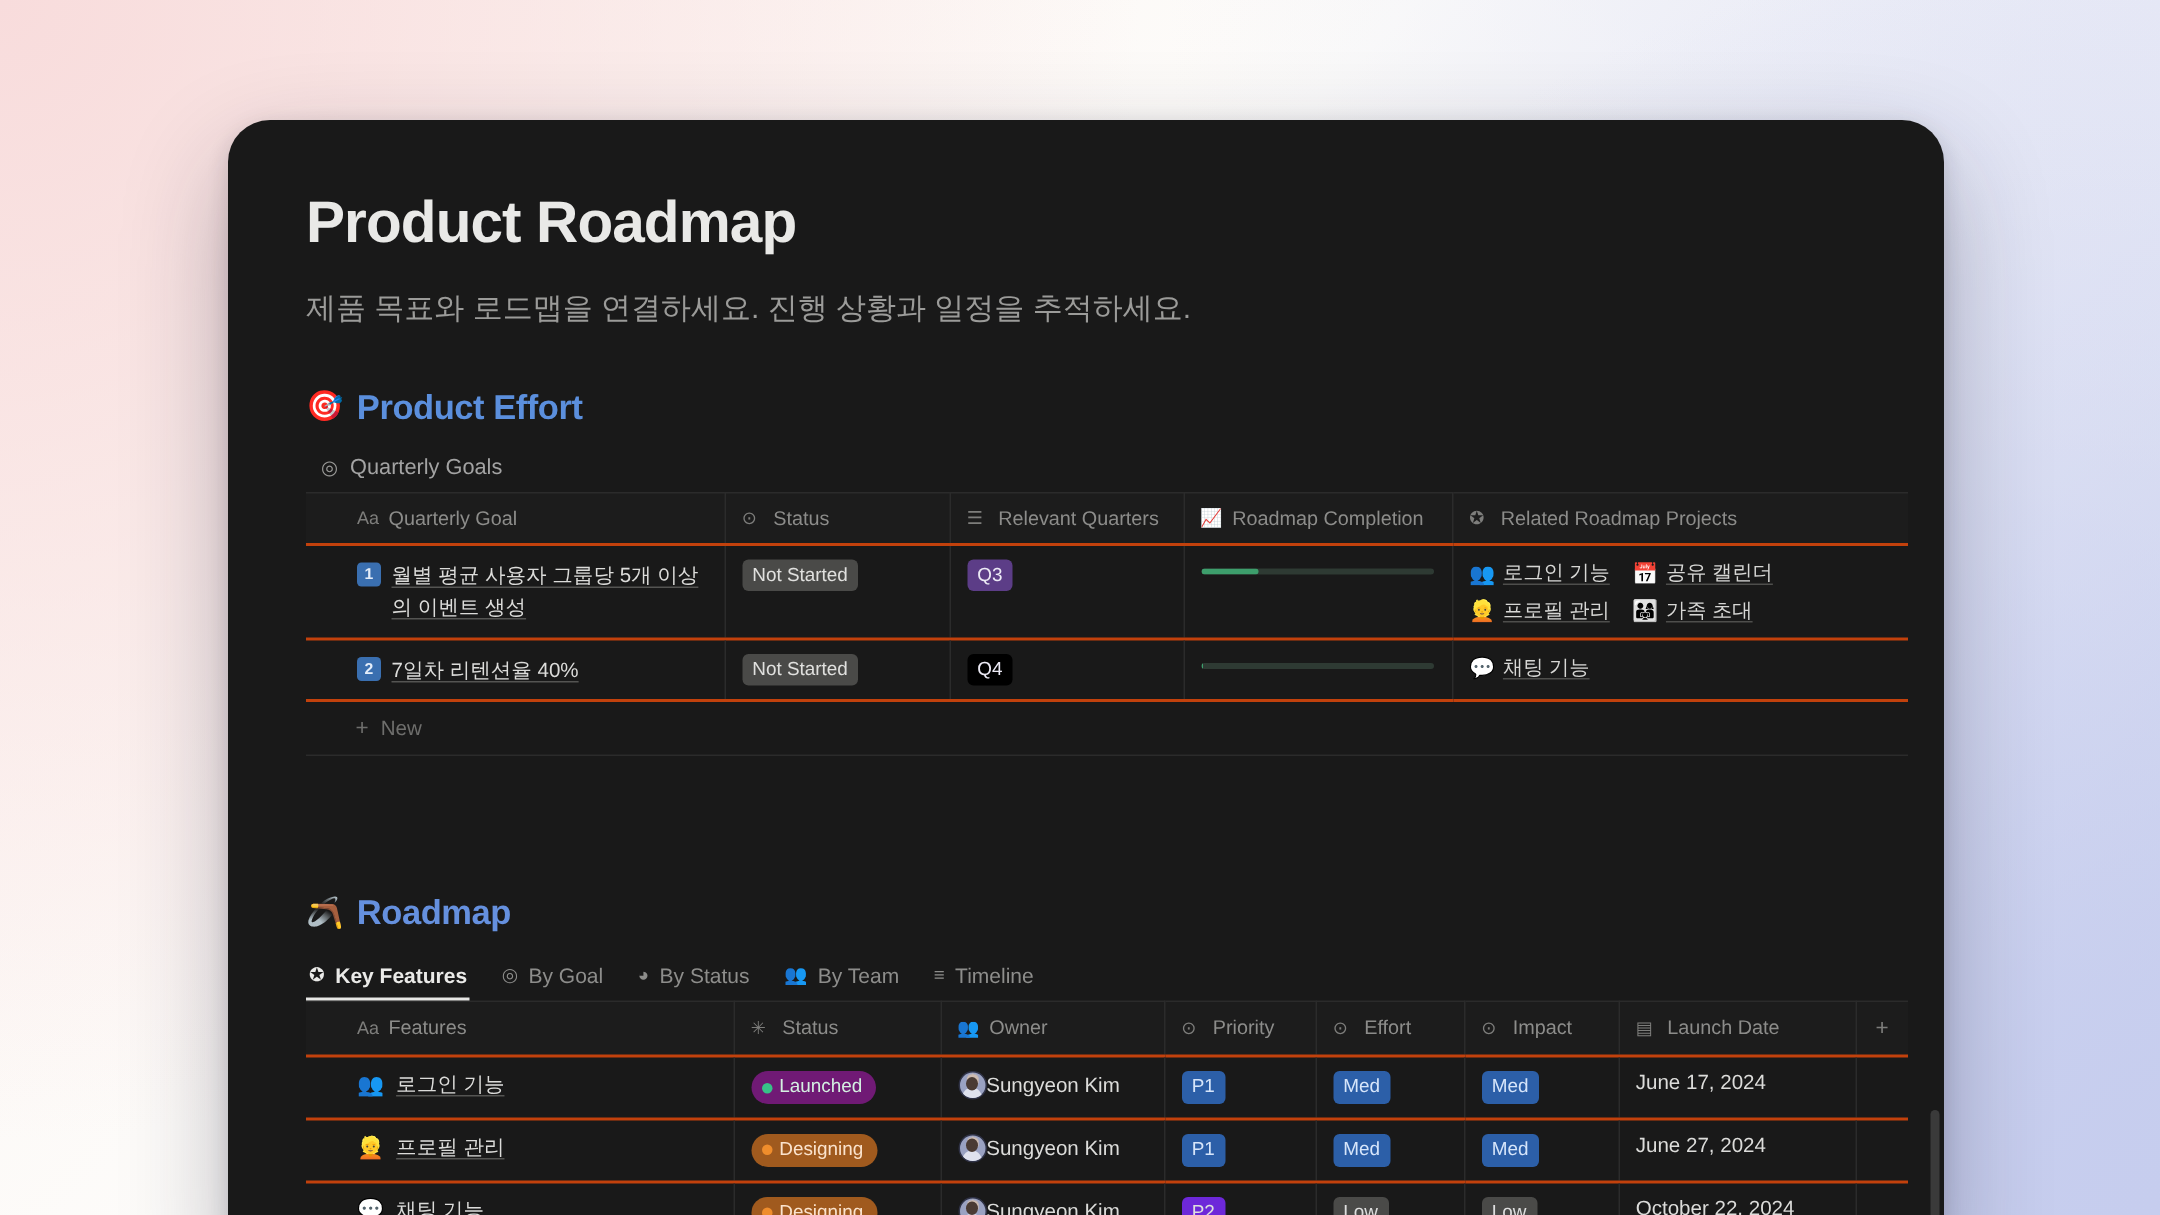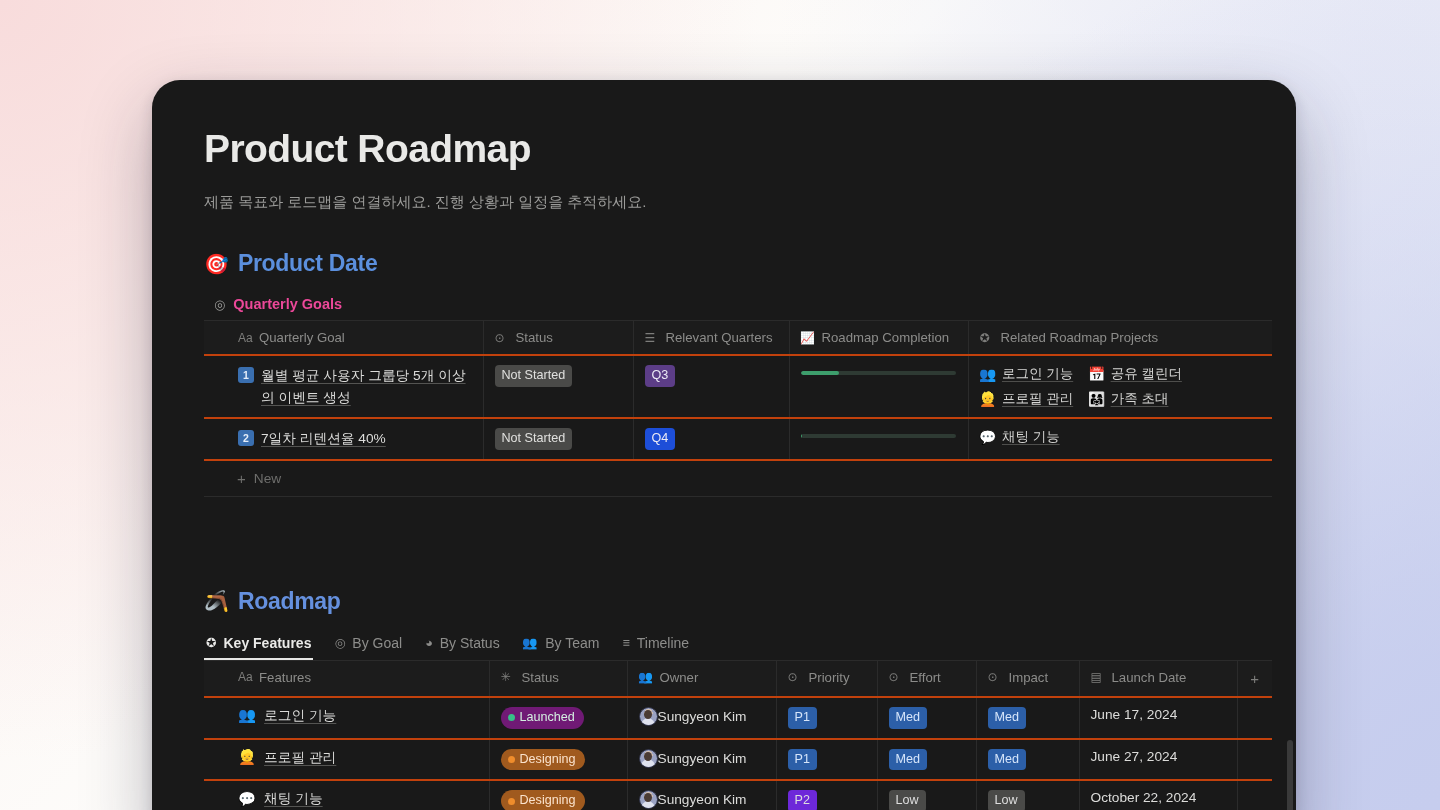--- a/index.html
+++ b/index.html
@@ -31,40 +31,40 @@
     padding: 36px 52px 0 52px;
   }
 
   
   .page-title {
     font-size: 39px; font-weight: bold; color: #e9e9e7;
     letter-spacing: -0.6px; line-height: 1.15;
     margin: 11px 0 0 0;
   }
   .page-sub {
-    font-size: 15px; color: #9b9b99; margin-top: 19px; line-height: 1.5;
+    font-size: 20px; color: #9b9b99; margin-top: 19px; line-height: 1.5;
   }
 
   
   .section-head {
     display: flex; align-items: center; gap: 9px;
     margin-top: 37px;
   }
   .section-head .emoji { font-size: 20px; line-height: 1; }
   .section-head .sec-title {
     font-size: 23px; font-weight: bold; color: #5b8fdd; letter-spacing: -.3px;
   }
   .section-head.roadmap .sec-title { color: #6590de; }
 
   .db-title {
     display: flex; align-items: center; gap: 8px;
     margin-top: 19px; margin-left: 10px;
   }
   .db-title .ic { font-size: 13px; color: #9b9b99; line-height: 1; }
-  .db-title .tx { font-size: 14.5px; font-weight: bold; color: #ec4899; }
+  .db-title .tx { font-size: 14.5px; font-weight: normal; color: #a3a3a3; }
 
   
   .tbl { width: 1068px; margin-top: 8px; border-collapse: collapse; table-layout: fixed; }
   .tbl th, .tbl td {
     border-top: 1px solid #2b2b2b;
     border-bottom: 2px solid #c2410c;
     border-right: 1px solid #2b2b2b;
     text-align: left; vertical-align: top;
     padding: 9px 10px 9px 11px;
   }
@@ -166,21 +166,21 @@
 <body>
 
 <div id="app-window">
   <div id="page-scroll">
 
     <h1 class="page-title">Product Roadmap</h1>
     <div class="page-sub">제품 목표와 로드맵을 연결하세요. 진행 상황과 일정을 추적하세요.</div>
 
     <div class="section-head">
       <span class="emoji">🎯</span>
-      <span class="sec-title">Product Date</span>
+      <span class="sec-title">Product Effort</span>
     </div>
 
     <div class="db-title">
       <span class="ic">◎</span>
       <span class="tx">Quarterly Goals</span>
     </div>
 
     <table class="tbl" id="goals-table">
       <colgroup>
         <col style="width:279px">
@@ -266,21 +266,21 @@
           <tr>
             <td>
               <div class="cell-flex" style="align-items: flex-start;">
                 <span class="num-chip" style="margin-top: 2px;">2</span>
                 <span class="goal-txt" style="flex: 1 1 0%;">7일차 리텐션율 40%</span>
               </div>
             </td>
             <td><span class="badge" style="background: rgb(74, 74, 72); color: rgb(224, 224, 222);">
                 <span>Not Started</span>
               </span></td>
-            <td><span class="badge" style="background: #1d4ed8; color: rgb(236, 234, 245);">
+            <td><span class="badge" style="background: #000000; color: rgb(236, 234, 245);">
                 <span>Q4</span>
               </span></td>
             <td>
               <div class="bar-track">
                 <div class="bar-fill" style="width: 1%;"></div>
               </div>
             </td>
             <td>
               <div class="cell-flex multi">
                 <span class="rel-item">

